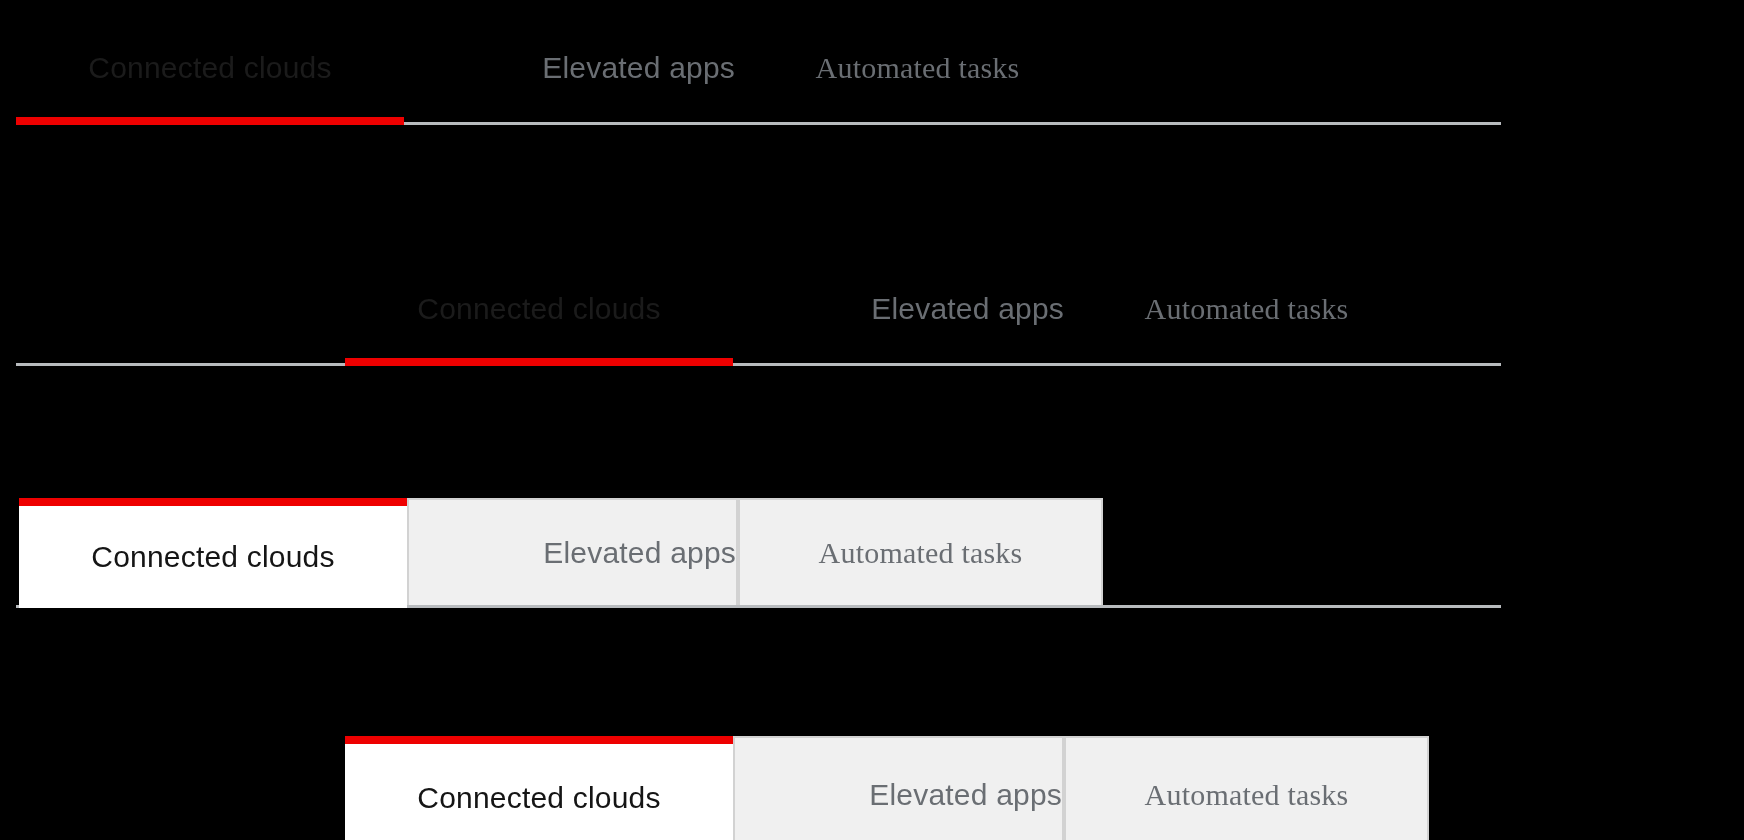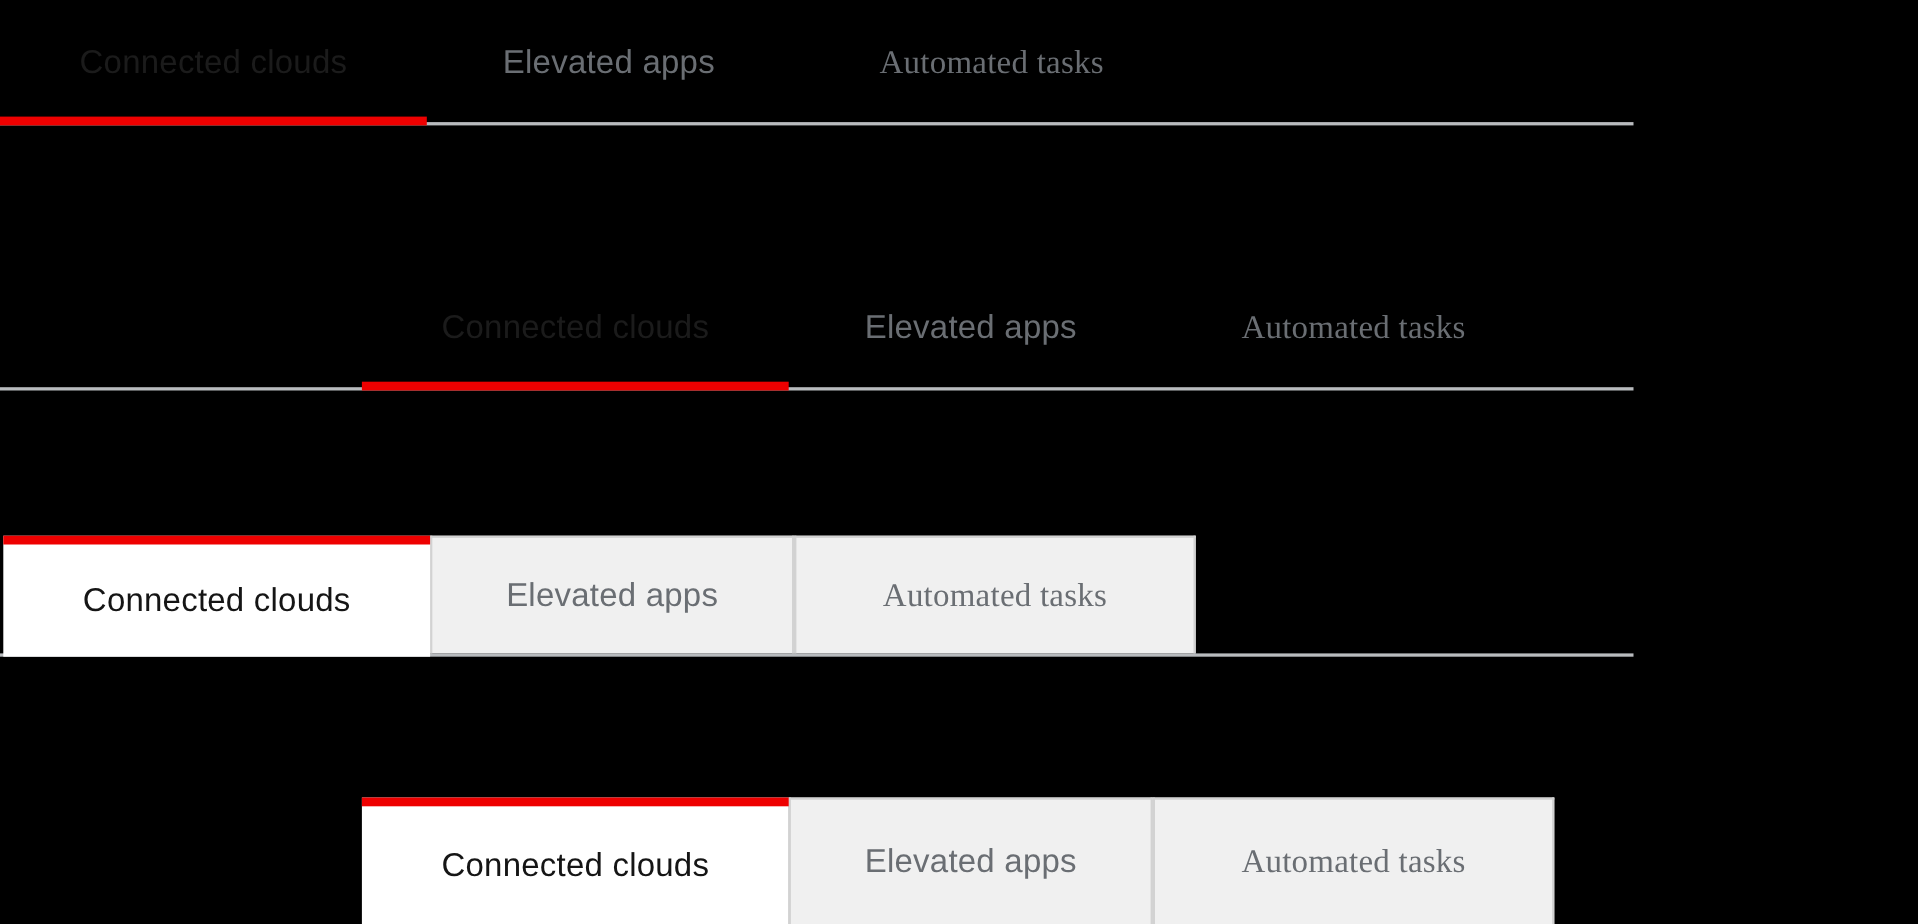--- a/index.html
+++ b/index.html
@@ -5,21 +5,21 @@
   html, body { margin: 0; padding: 0; background: #000; }
   #canvas {
     position: relative;
     width: 1744px;
     height: 840px;
     background: #000;
     overflow: hidden;
     font-family: "Liberation Sans", sans-serif;
     font-weight: 400;
   }
-  .tab-row { position: absolute; left: 0; width: 1485px; }
+  .tab-row { position: absolute; left: 16px; width: 1485px; margin-top: 11px; }
   #row-underline-1 { top: 0;   height: 114px; }
   #row-underline-2 { top: 241px; height: 114px; }
   #row-box-1      { top: 487px; height: 110px; }
   #row-box-2      { top: 725px; height: 115px; }
 
   
   .rule {
     position: absolute; left: 0; right: 0; bottom: 0;
     height: 3px; background: #b8bbbe;
   }
@@ -32,21 +32,21 @@
   #row-box-1 .tablist { left: 3px; }
   #row-box-2 .tablist { left: 329px; }
 
   .tab {
     box-sizing: border-box;
     display: flex; align-items: center; justify-content: center;
     font-size: 30px; letter-spacing: 0.2px;
     cursor: pointer; position: relative;
   }
   .tab.w1 { width: 388px; }
-  .tab.w2 { width: 331px; }
+  .tab.w2 { width: 331px; justify-content: flex-end; }
   .tab.w3 { width: 365px; font-family: Liberation Serif, serif; }
 
   
   .underline .tab { height: 114px; color: #6a6e73; background: transparent; }
   .underline .tab.active { color: #1b1b1b; }
   .underline .tab.active::after {
     content: ""; position: absolute; left: 0; right: 0; bottom: 0;
     height: 8px; background: #ee0000;
   }
 

